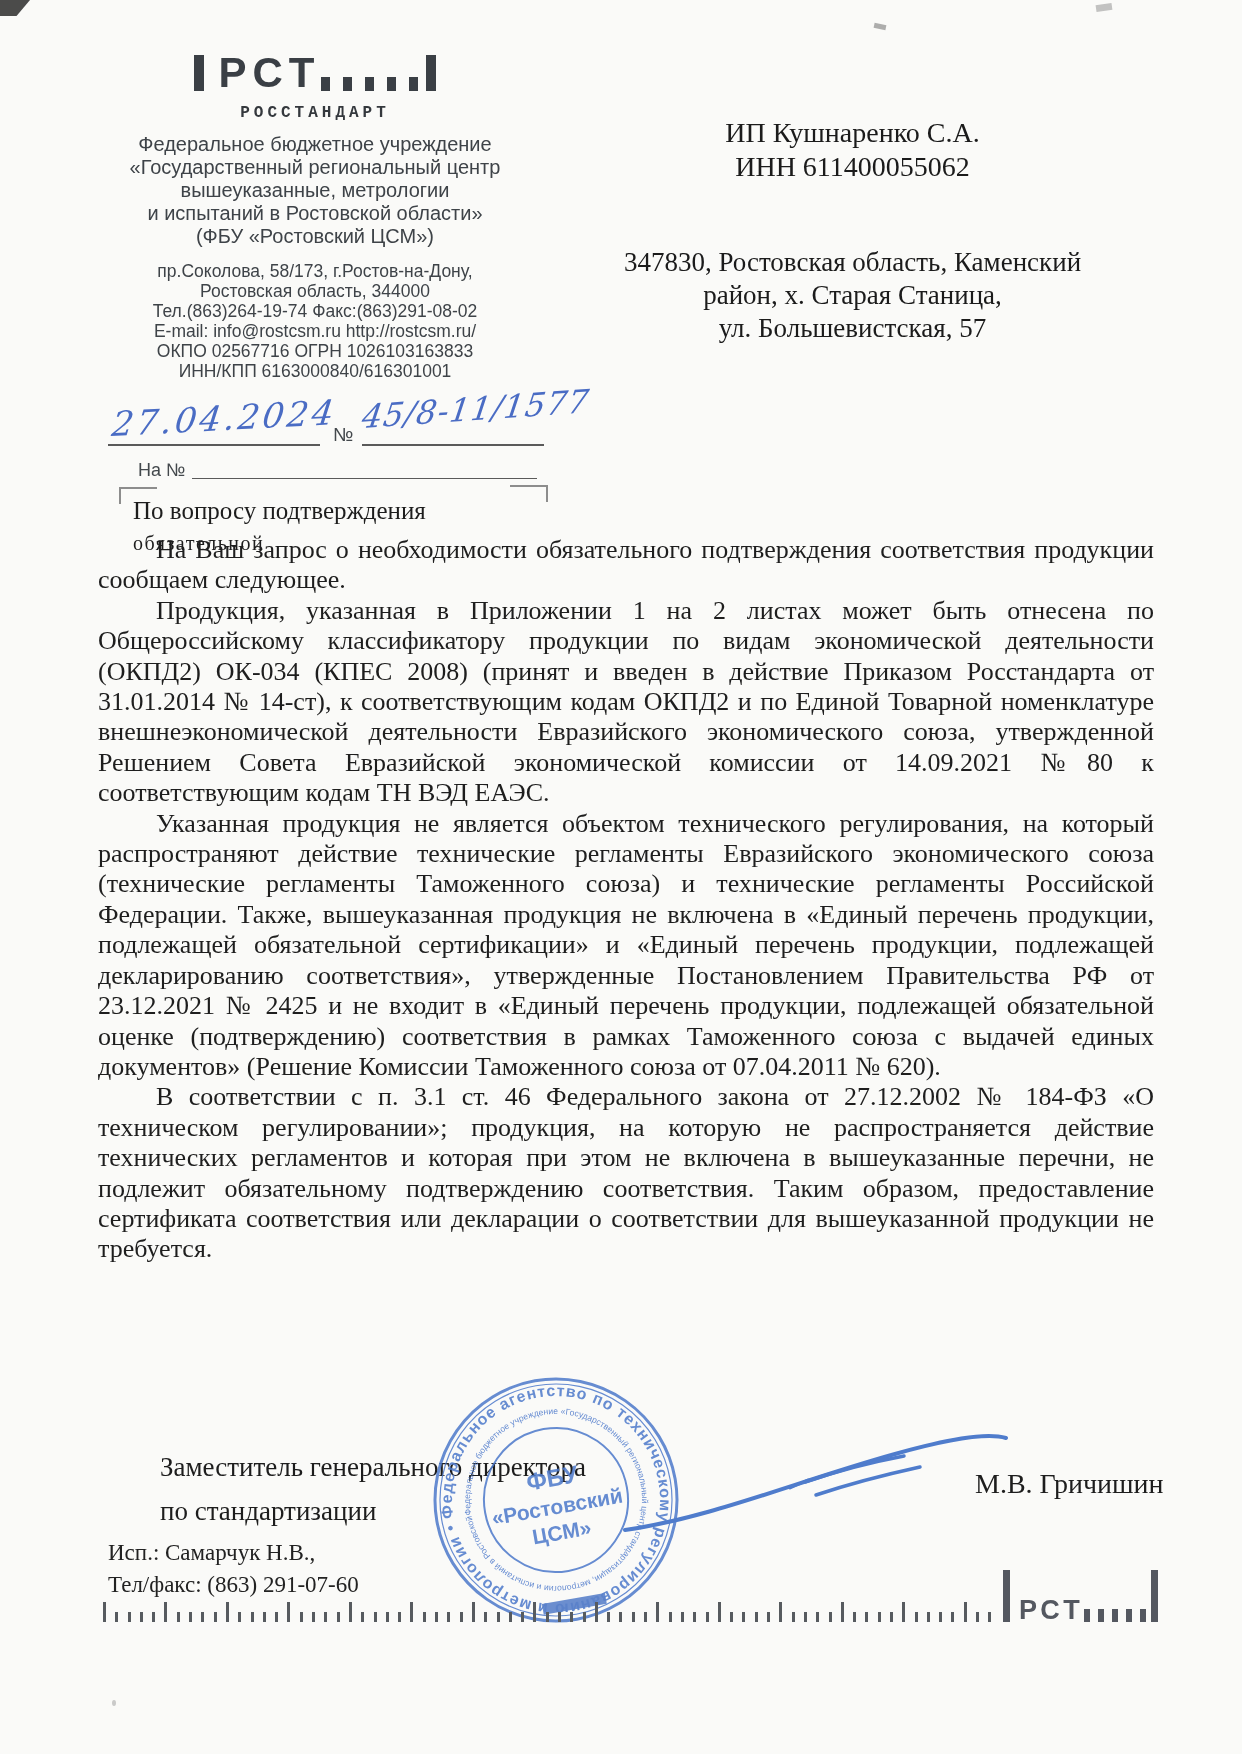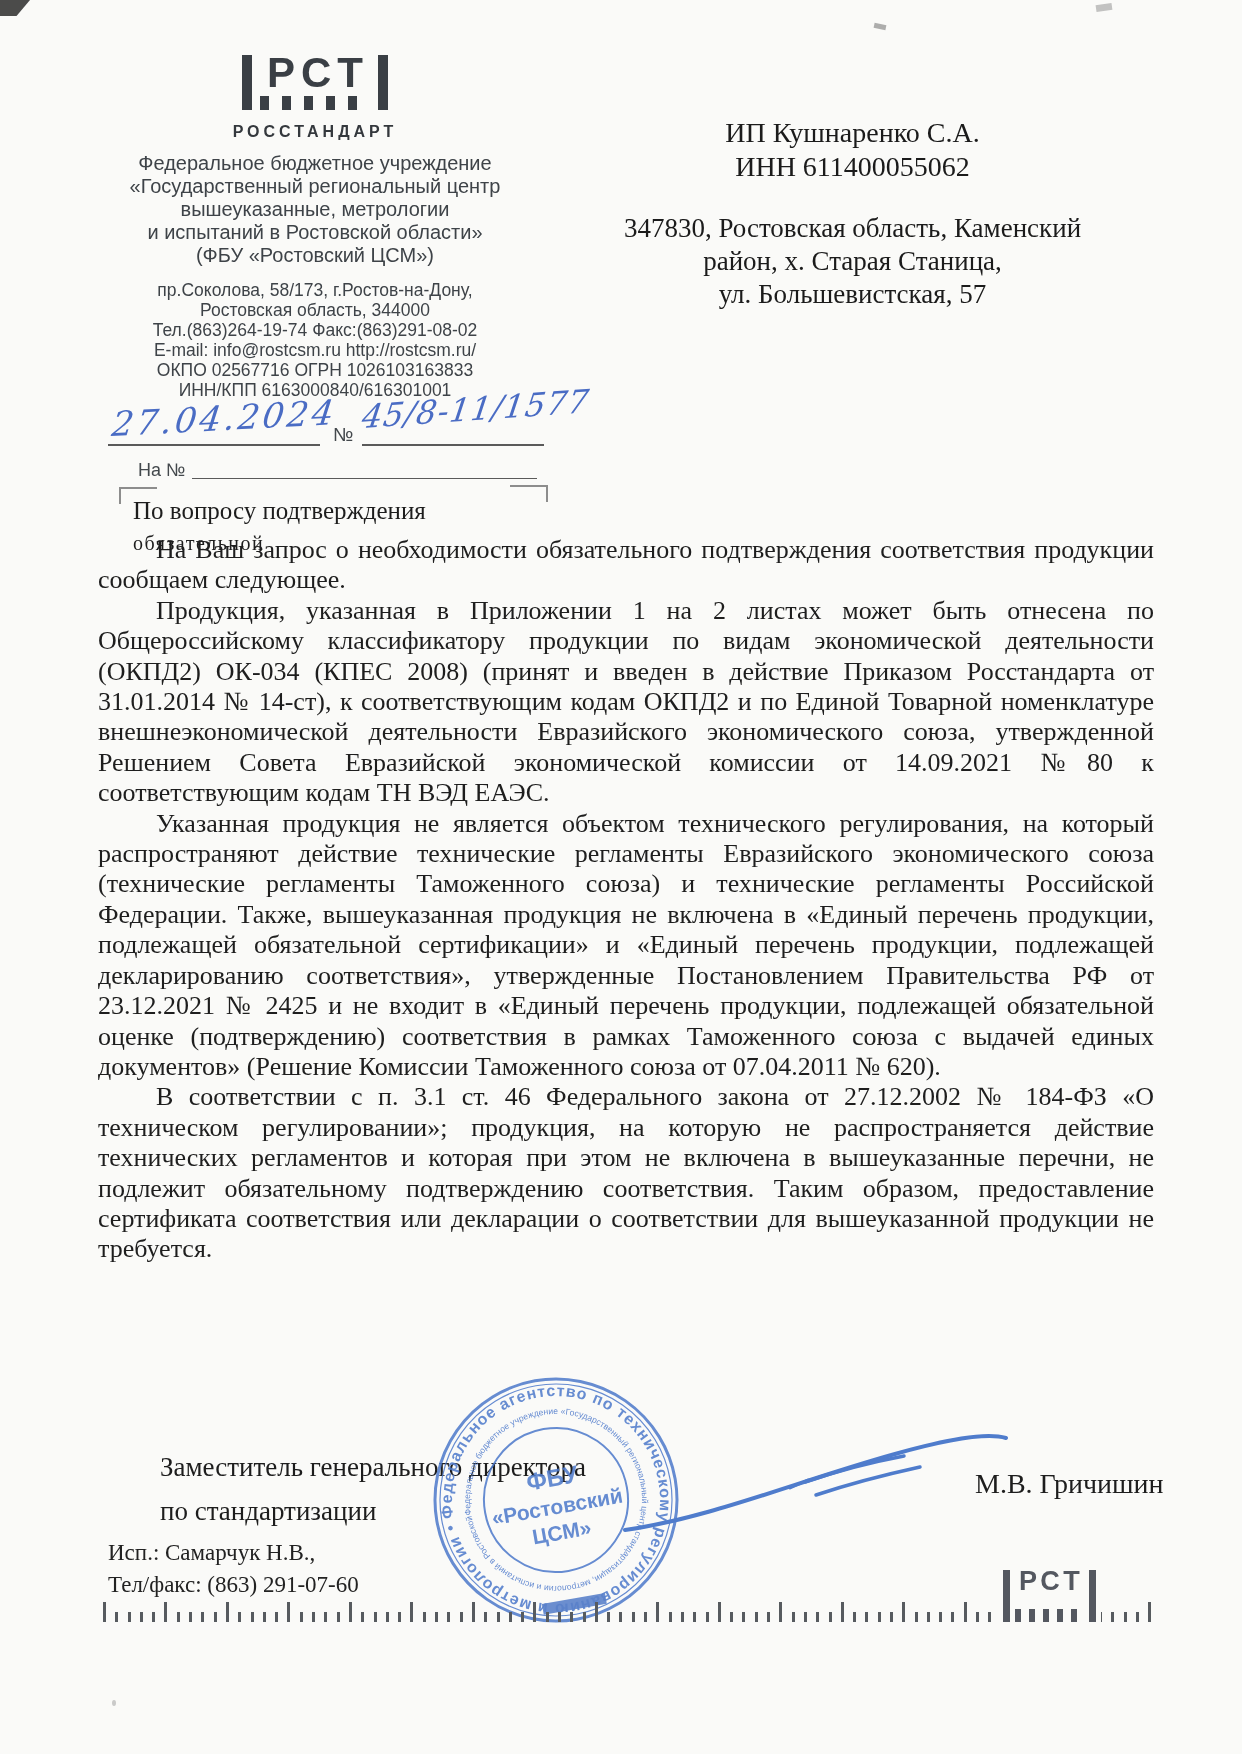--- a/index.html
+++ b/index.html
@@ -8,28 +8,28 @@
     background:#fafaf8;overflow:hidden;
     font-family:"Liberation Serif","DejaVu Serif",serif;color:#202020;
   }
   
   .letterhead{
     position:absolute;left:95px;top:55px;width:440px;text-align:center;
     font-family:"Liberation Sans","DejaVu Sans",sans-serif;color:#3e4348;
   }
   .pct-logo{display:inline-flex;align-items:stretch;}
   .pct-bar{width:10px;background:#3a3f45;}
-  .pct-mid{display:flex;flex-direction:column;align-items:flex-start;margin:0 8px;}
+  .pct-mid{display:flex;align-items:flex-end;margin:0 8px;}
   .pct-letters{
     font-weight:bold;font-size:42px;line-height:36px;letter-spacing:7px;
     color:#3a3f45;padding-left:7px; 
   }
   .pct-dashes{display:flex;gap:13px;margin-top:5px;}
   .pct-dashes i{display:block;width:9px;height:14px;background:#3a3f45;}
-  .brand{margin-top:9px;font-size:16px;font-weight:bold;letter-spacing:4px;color:#34383d;}
+  .brand{margin-top:9px;font-size:16px;font-weight:bold;letter-spacing:4px;color:#34383d;font-family:Liberation Mono, monospace;}
   .org{margin-top:11px;font-size:20px;line-height:23px;}
   .contact{margin-top:13px;font-size:17.5px;line-height:20px;}
   
   .hand{
     position:absolute;font-family:"DejaVu Serif",serif;font-style:italic;
     color:#4a6cc4;white-space:nowrap;
   }
   .hand-date{left:112px;top:398px;font-size:34px;transform:rotate(-3deg) skewX(-10deg);letter-spacing:3px;}
   .hand-num{left:362px;top:390px;font-size:32px;transform:rotate(-4deg) skewX(-12deg);letter-spacing:1px;}
   .rule{position:absolute;border-bottom:2px solid #5a5a5a;}
@@ -42,21 +42,21 @@
   .corner{position:absolute;width:36px;height:15px;border-top:2px solid #8d8d8d;}
   .corner-l{left:119px;top:487px;border-left:2px solid #8d8d8d;}
   .corner-r{left:510px;top:485px;border-right:2px solid #8d8d8d;}
   
   .subject{position:absolute;left:133px;top:497px;color:#1d1d1d;}
   .subject-l1{font-size:25px;}
   .subject-l2{font-size:20px;letter-spacing:1.5px;margin-top:7px;}
   
   .recipient{position:absolute;left:600px;top:116px;width:505px;text-align:center;color:#1b1b1b;}
   .recipient .name,.recipient .inn{font-size:28px;line-height:34px;}
-  .recipient .addr{margin-top:28px;font-size:27px;line-height:33px;}
+  .recipient .addr{margin-top:62px;font-size:27px;line-height:33px;}
   
   .body{position:absolute;left:98px;top:535px;width:1056px;font-size:26px;line-height:30.4px;color:#1e1e1e;}
   .body p{margin:0;text-indent:58px;text-align:justify;}
   .body .b{font-weight:normal;}
   
   .sig-pos{position:absolute;left:160px;top:1445px;font-size:27px;line-height:44px;color:#1d1d1d;}
   .sig-name{position:absolute;left:975px;top:1468px;font-size:28px;color:#1d1d1d;}
   .executor{position:absolute;left:108px;top:1537px;font-size:23px;line-height:32px;color:#222;}
   
   .stamp{position:absolute;left:428px;top:1372px;opacity:.85;transform:rotate(-10deg);}

